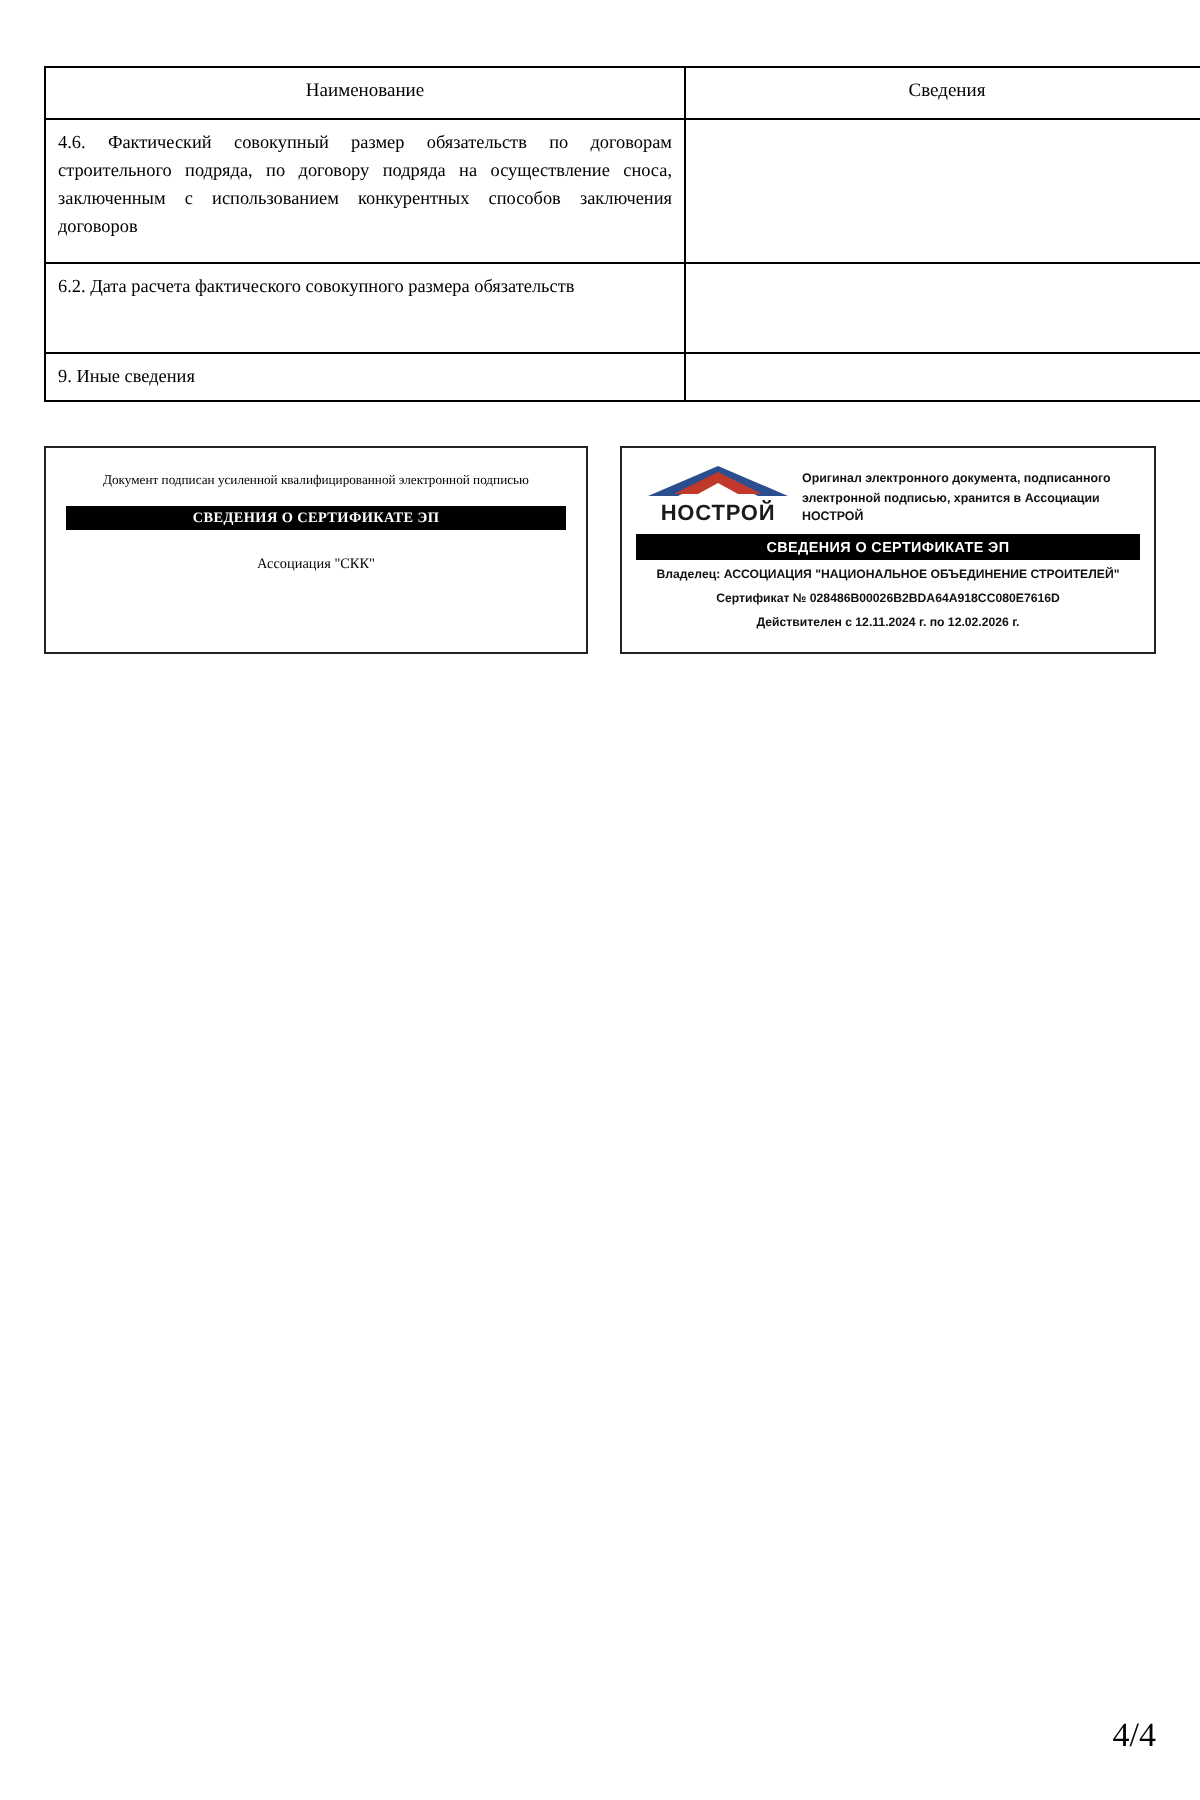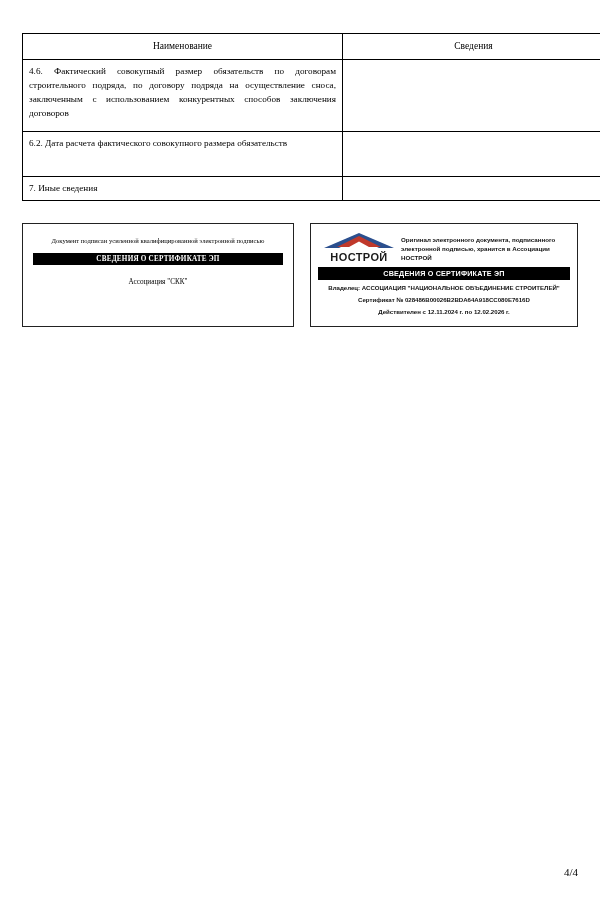--- a/index.html
+++ b/index.html
@@ -97,21 +97,21 @@
     left: 310px;
     top: 223px;
     width: 268px;
     height: 104px;
     border: 1px solid #222;
     box-sizing: border-box;
     font-family: "Liberation Sans", sans-serif;
   }
   .sr-top {
     display: flex;
-    align-items: center;
+    align-items: flex-end;
     padding: 7px 6px 0 6px;
   }
   .sr-logo {
     width: 84px;
     flex: 0 0 84px;
     text-align: center;
     padding-top: 1px;
   }
   .sr-logo svg { display: block; margin: 0 auto; }
   .sr-logo .word {
@@ -148,21 +148,21 @@
     color: #111;
   }
   .sr-row.r2 { margin-top: 5px; }
   .sr-row.r3 { margin-top: 5px; }
 
   
   .page-num {
     position: absolute;
     right: 22px;
     bottom: 22px;
-    font-size: 11px;
+    font-size: 17px;
     font-family: "Liberation Serif", serif;
   }
 </style>
 </head>
 <body>
 
 <div class="page">
 
   <table class="doc-table">
     <thead>
@@ -174,21 +174,21 @@
     <tbody>
       <tr>
         <td class="just cell-tall">4.6. Фактический совокупный размер обязательств по договорам строительного подряда, по договору подряда на осуществление сноса, заключенным с использованием конкурентных способов заключения договоров</td>
         <td class="cell-tall"></td>
       </tr>
       <tr>
         <td class="just cell-mid">6.2. Дата расчета фактического совокупного размера обязательств</td>
         <td class="cell-mid"></td>
       </tr>
       <tr>
-        <td class="cell-small">7. Иные сведения</td>
+        <td class="cell-small">9. Иные сведения</td>
         <td class="cell-small"></td>
       </tr>
     </tbody>
   </table>
 
   <div class="stamp-left">
     <div class="line1">Документ подписан усиленной квалифицированной электронной подписью</div>
     <div class="blackbar">СВЕДЕНИЯ О СЕРТИФИКАТЕ ЭП</div>
     <div class="owner">Ассоциация "СКК"</div>
   </div>

